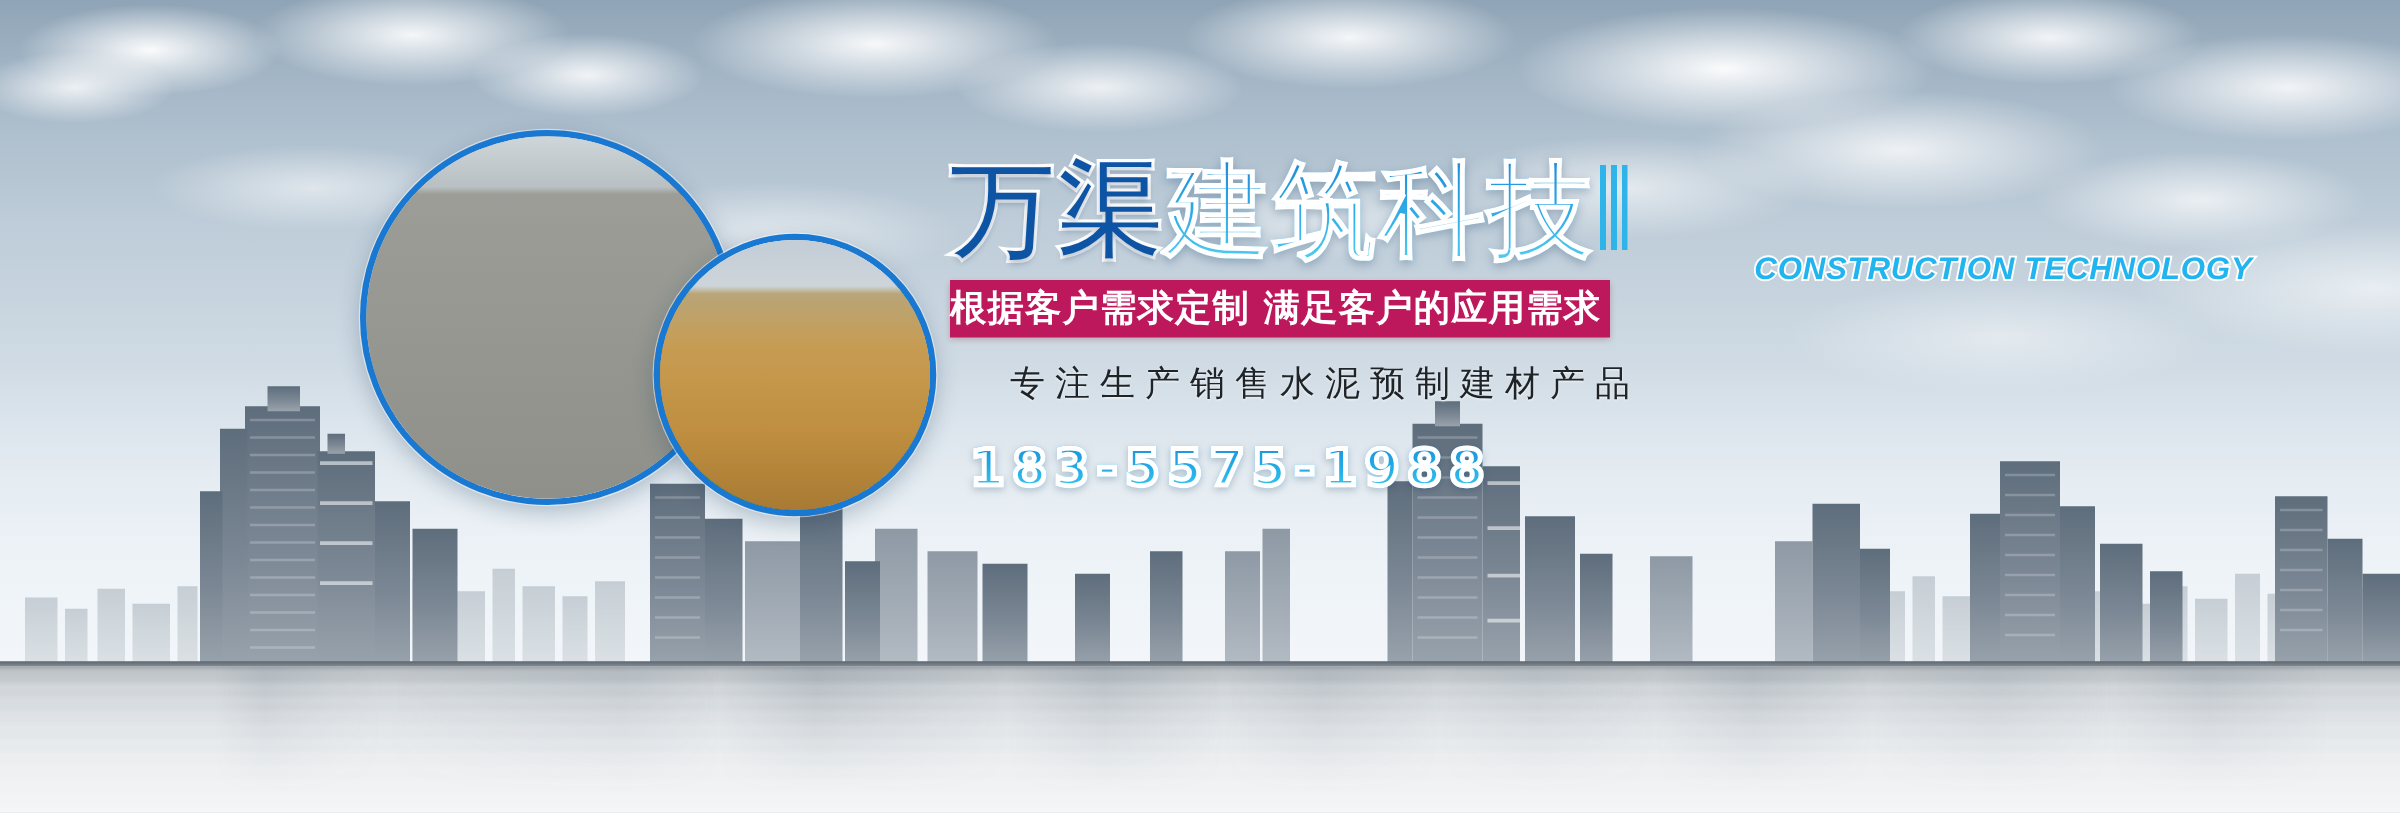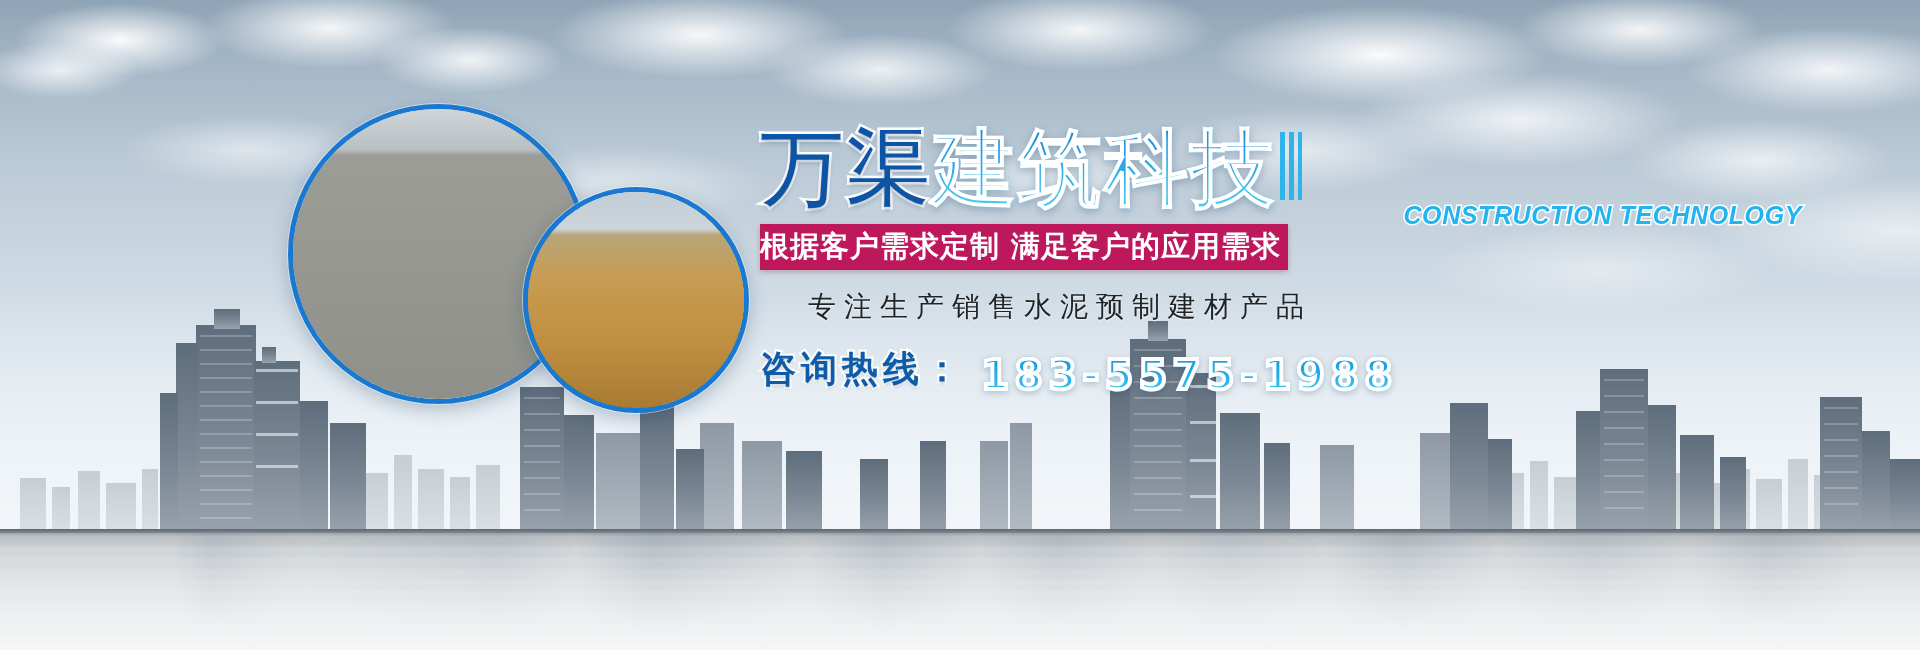--- a/index.html
+++ b/index.html
@@ -610,18 +610,17 @@
       <div class="title-en">CONSTRUCTION TECHNOLOGY</div>
     </div>
 
     <div class="red-bar">
       <span>根据客户需求定制 满足客户的应用需求</span>
     </div>
 
     <div class="tagline">专注生产销售水泥预制建材产品</div>
 
     <div class="hotline">
-      <span class="hotline-label">咨询热线：</span>
       <span class="hotline-number">183-5575-1988</span>
     </div>
 
   </div>
 </div>
 
 </body></html>

